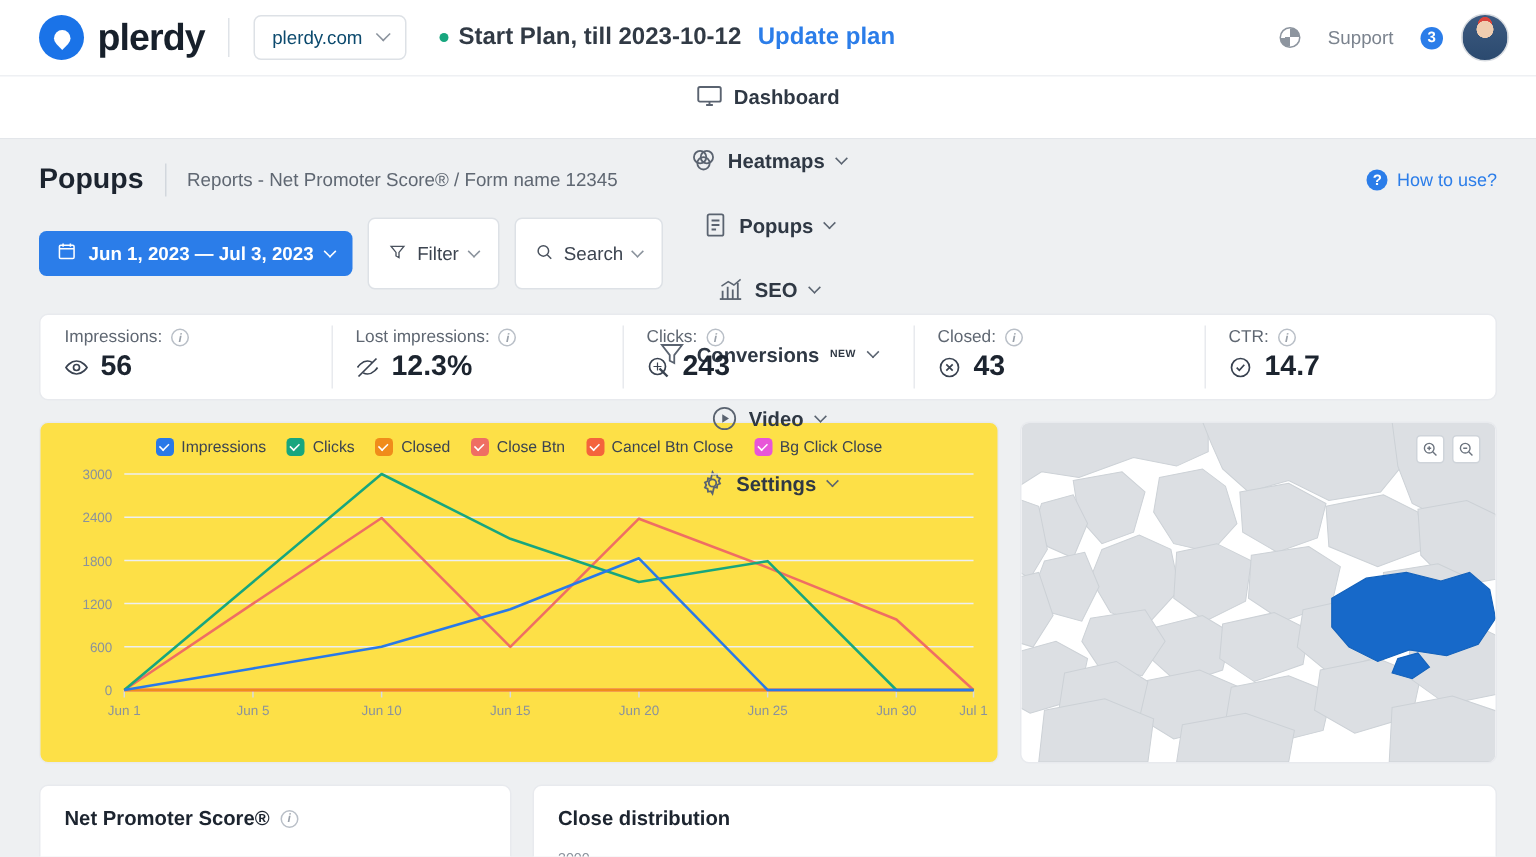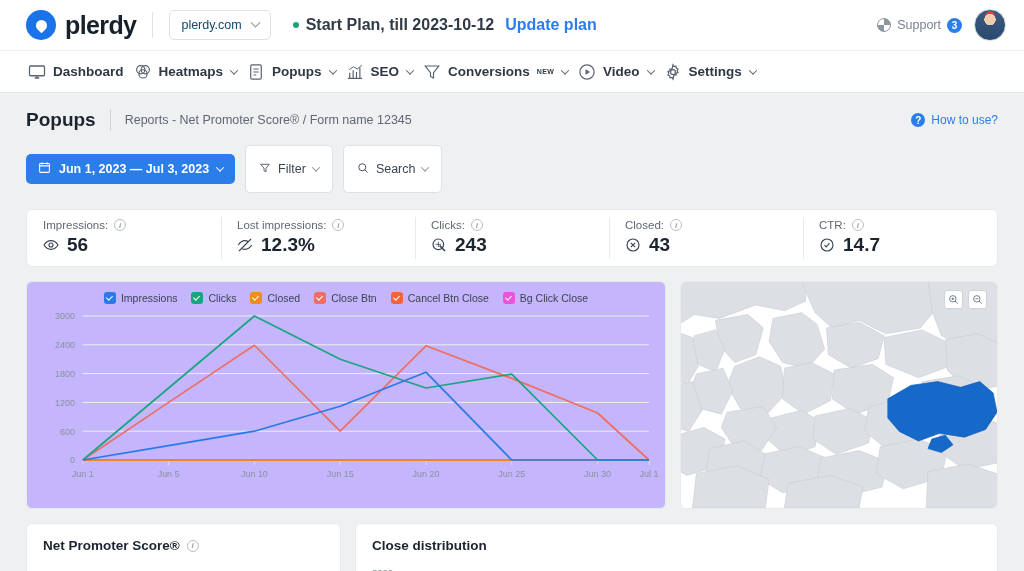--- a/index.html
+++ b/index.html
@@ -38,21 +38,21 @@
     height:30px; padding:0 11px; font-size:12.5px; color:#0c4a6e;
     background:#fff; cursor:pointer;
   }
   .caret { width:7px; height:7px; border-right:1.4px solid #8a929c; border-bottom:1.4px solid #8a929c; transform: rotate(45deg) translate(-2px,-2px); }
 
   .plan-info { display:flex; align-items:center; gap:7px; margin-left:22px; font-size:16px; color:#313a45; font-weight:600; }
   .plan-dot { width:6px; height:6px; border-radius:50%; background:#17a67e; }
   .plan-link { color:#2b7de9; font-weight:600; cursor:pointer; margin-left:4px; }
 
   .topbar-right { margin-left:auto; display:flex; align-items:center; gap:12px; }
-  .support { display:flex; align-items:center; gap:6px; font-size:12.5px; color:#7b838e; cursor:pointer; }
+  .support { display:flex; align-items:center; gap:18px; font-size:12.5px; color:#7b838e; cursor:pointer; }
   .support-icon{
     width:14px;height:14px;border-radius:50%;
     background: conic-gradient(#8d959f 0 25%, #fff 0 50%, #8d959f 0 75%, #fff 0);
     border:1.5px solid #8d959f;
   }
   .badge {
     background:#2b7de9; color:#fff; font-size:10px; font-weight:700;
     width:15px; height:15px; border-radius:50%;
     display:flex; align-items:center; justify-content:center;
   }
@@ -60,22 +60,22 @@
     width:32px; height:32px; border-radius:50%;
     background: radial-gradient(circle at 50% 32%, #f0cdb0 0 22%, transparent 23%),
                 radial-gradient(circle at 50% 20%, #d9443c 0 16%, transparent 17%),
                 linear-gradient(#3d5a80, #2b4a6f);
     border:1px solid #d8dce1; cursor:pointer;
   }
 
   
   .nav {
     height:43px; background:#fff; border-top:1px solid #eef0f3;
-    display:flex; align-items:center; gap:6px;
-    padding:0 26px; border-bottom:1px solid #e3e6ea;
+    display:flex; align-items:center; gap:17px;
+    padding:0 26px; border-bottom:1px solid #e3e6ea;flex-direction:column;
   }
   .nav-item { display:flex; align-items:center; gap:7px; font-size:13.5px; font-weight:700; color:#2f3844; cursor:pointer; position:relative; padding:4px 2px; }
   .nav-ico { width:18px; height:18px; color:#5a6370; display:flex; align-items:center; justify-content:center; }
   .nav-ico svg { width:18px; height:18px; }
   .sup-new { font-size:7px; font-weight:700; color:#2f3844; vertical-align:super; letter-spacing:0.3px; }
   .ncaret { width:6px; height:6px; border-right:1.5px solid #5a6370; border-bottom:1.5px solid #5a6370; transform:rotate(45deg) translate(-1px,-1px); margin-left:1px; }
 
   
   .subhead { padding: 16px 26px 0 26px; }
   .title-row { display:flex; align-items:center; }
@@ -111,21 +111,21 @@
     width:12px; height:12px; border-radius:50%; border:1px solid #b9bfc7;
     color:#9aa1aa; font-size:8px; font-style:italic; font-weight:700;
     display:flex; align-items:center; justify-content:center;
   }
   .kpi-val { display:flex; align-items:center; gap:8px; margin-top:3px; font-size:19px; font-weight:700; color:#1c242f; }
   .kpi-ico { width:16px; height:16px; color:#394250; display:flex; align-items:center; }
   .kpi-ico svg { width:16px; height:16px; }
 
   
   .row { display:flex; gap:14px; margin:14px 26px 0 26px; }
-  .chart-card { width:640px; height:228px; background:#c4b5fd; border:1px solid #e8eaee; border-radius:6px; padding:10px 10px 4px 10px; }
+  .chart-card { width:640px; height:228px; background:#fde047; border:1px solid #e8eaee; border-radius:6px; padding:10px 10px 4px 10px; }
   .legend { display:flex; justify-content:center; gap:14px; }
   .lg { display:flex; align-items:center; gap:5px; font-size:10.5px; color:#3c4450; cursor:pointer; }
   .lg-box { width:12px; height:12px; border-radius:3px; display:flex; align-items:center; justify-content:center; }
   .lg-box::after{ content:""; width:5px; height:2.5px; border-left:1.6px solid #fff; border-bottom:1.6px solid #fff; transform:rotate(-45deg) translateY(-1px); }
 
   .plot { position:relative; height:178px; margin-top:4px; }
   .plot svg { width:100%; height:100%; overflow:visible; }
 
   .map-card { flex:1; background:#fff; border:1px solid #e8eaee; border-radius:6px; position:relative; overflow:hidden; }
   .map-zooms { position:absolute; top:8px; right:10px; display:flex; gap:5px; z-index:3; }

